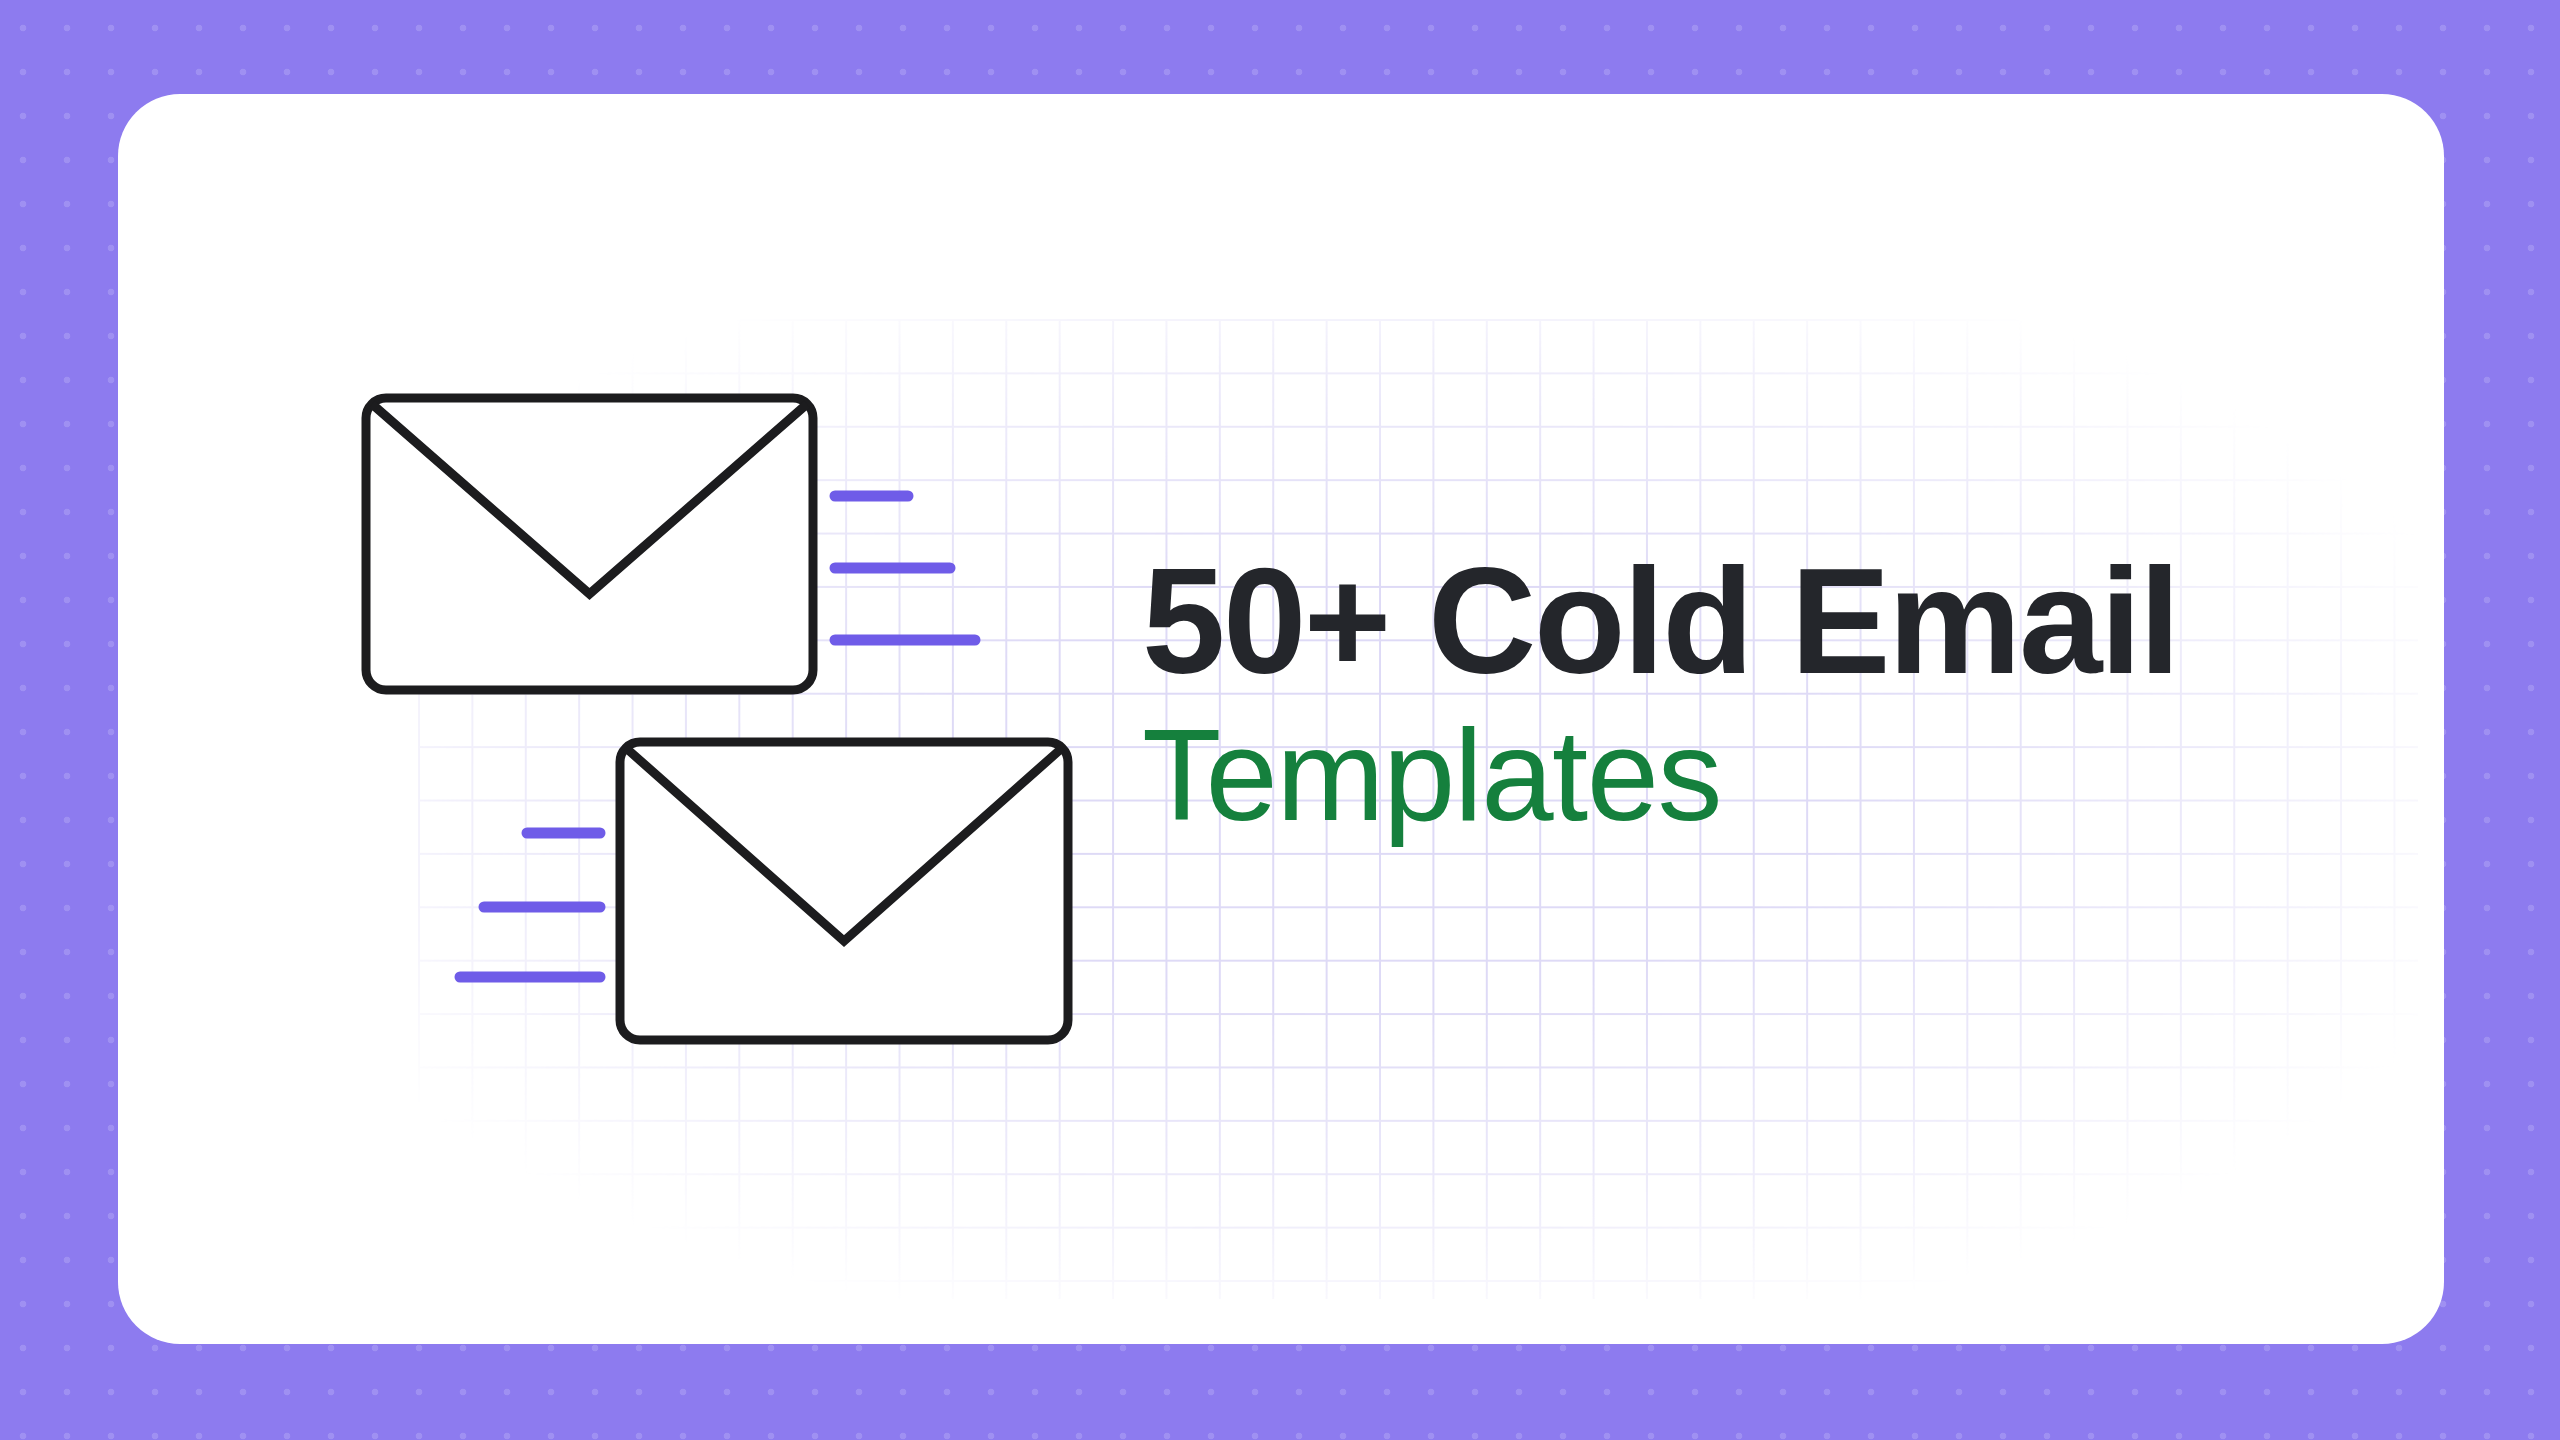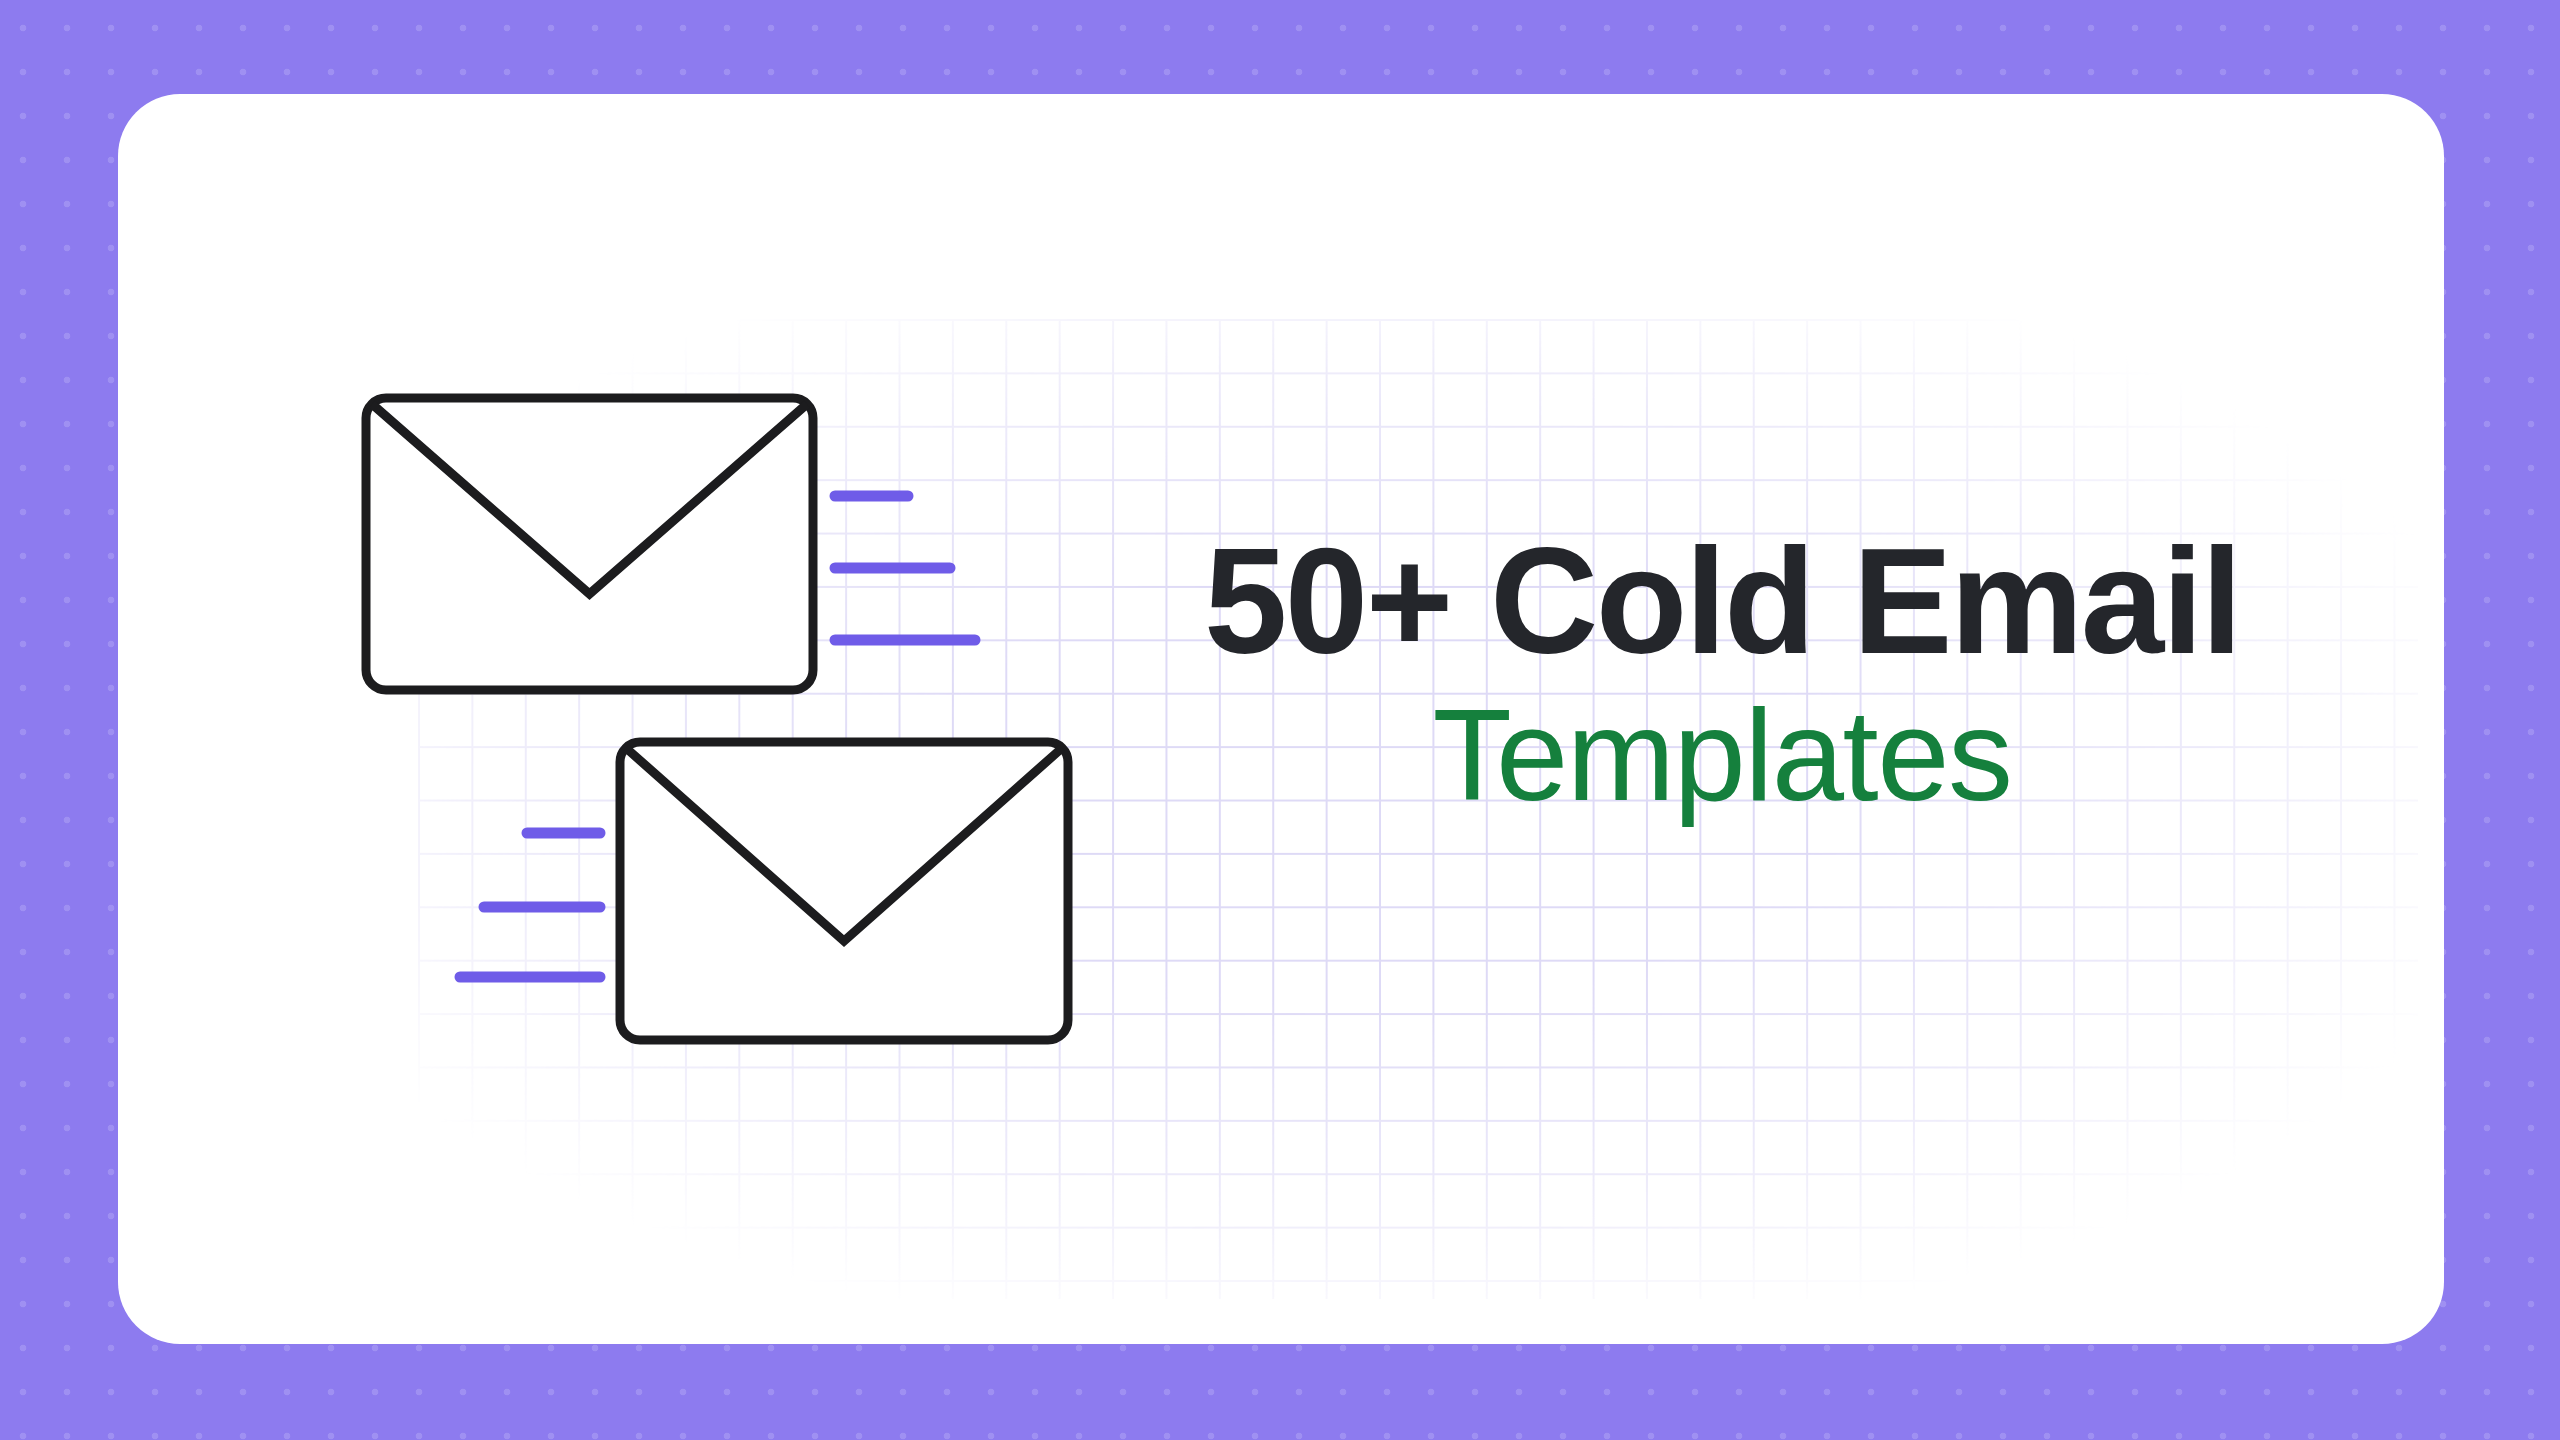--- a/index.html
+++ b/index.html
@@ -64,23 +64,22 @@
     left: 0;
     top: 0;
     width: 2326px;
     height: 1250px;
   }
 
   
   .text-block {
     position: absolute;
     left: 1024px;
-    top: 432px;
+    top: 452px;
     width: 1160px;
-    text-align: center;
   }
   .headline {
     margin: 0;
     font-size: 150px;
     line-height: 1.0;
     font-weight: 700;
     letter-spacing: -2.5px;
     color: #24262b;
     white-space: nowrap;
   }

